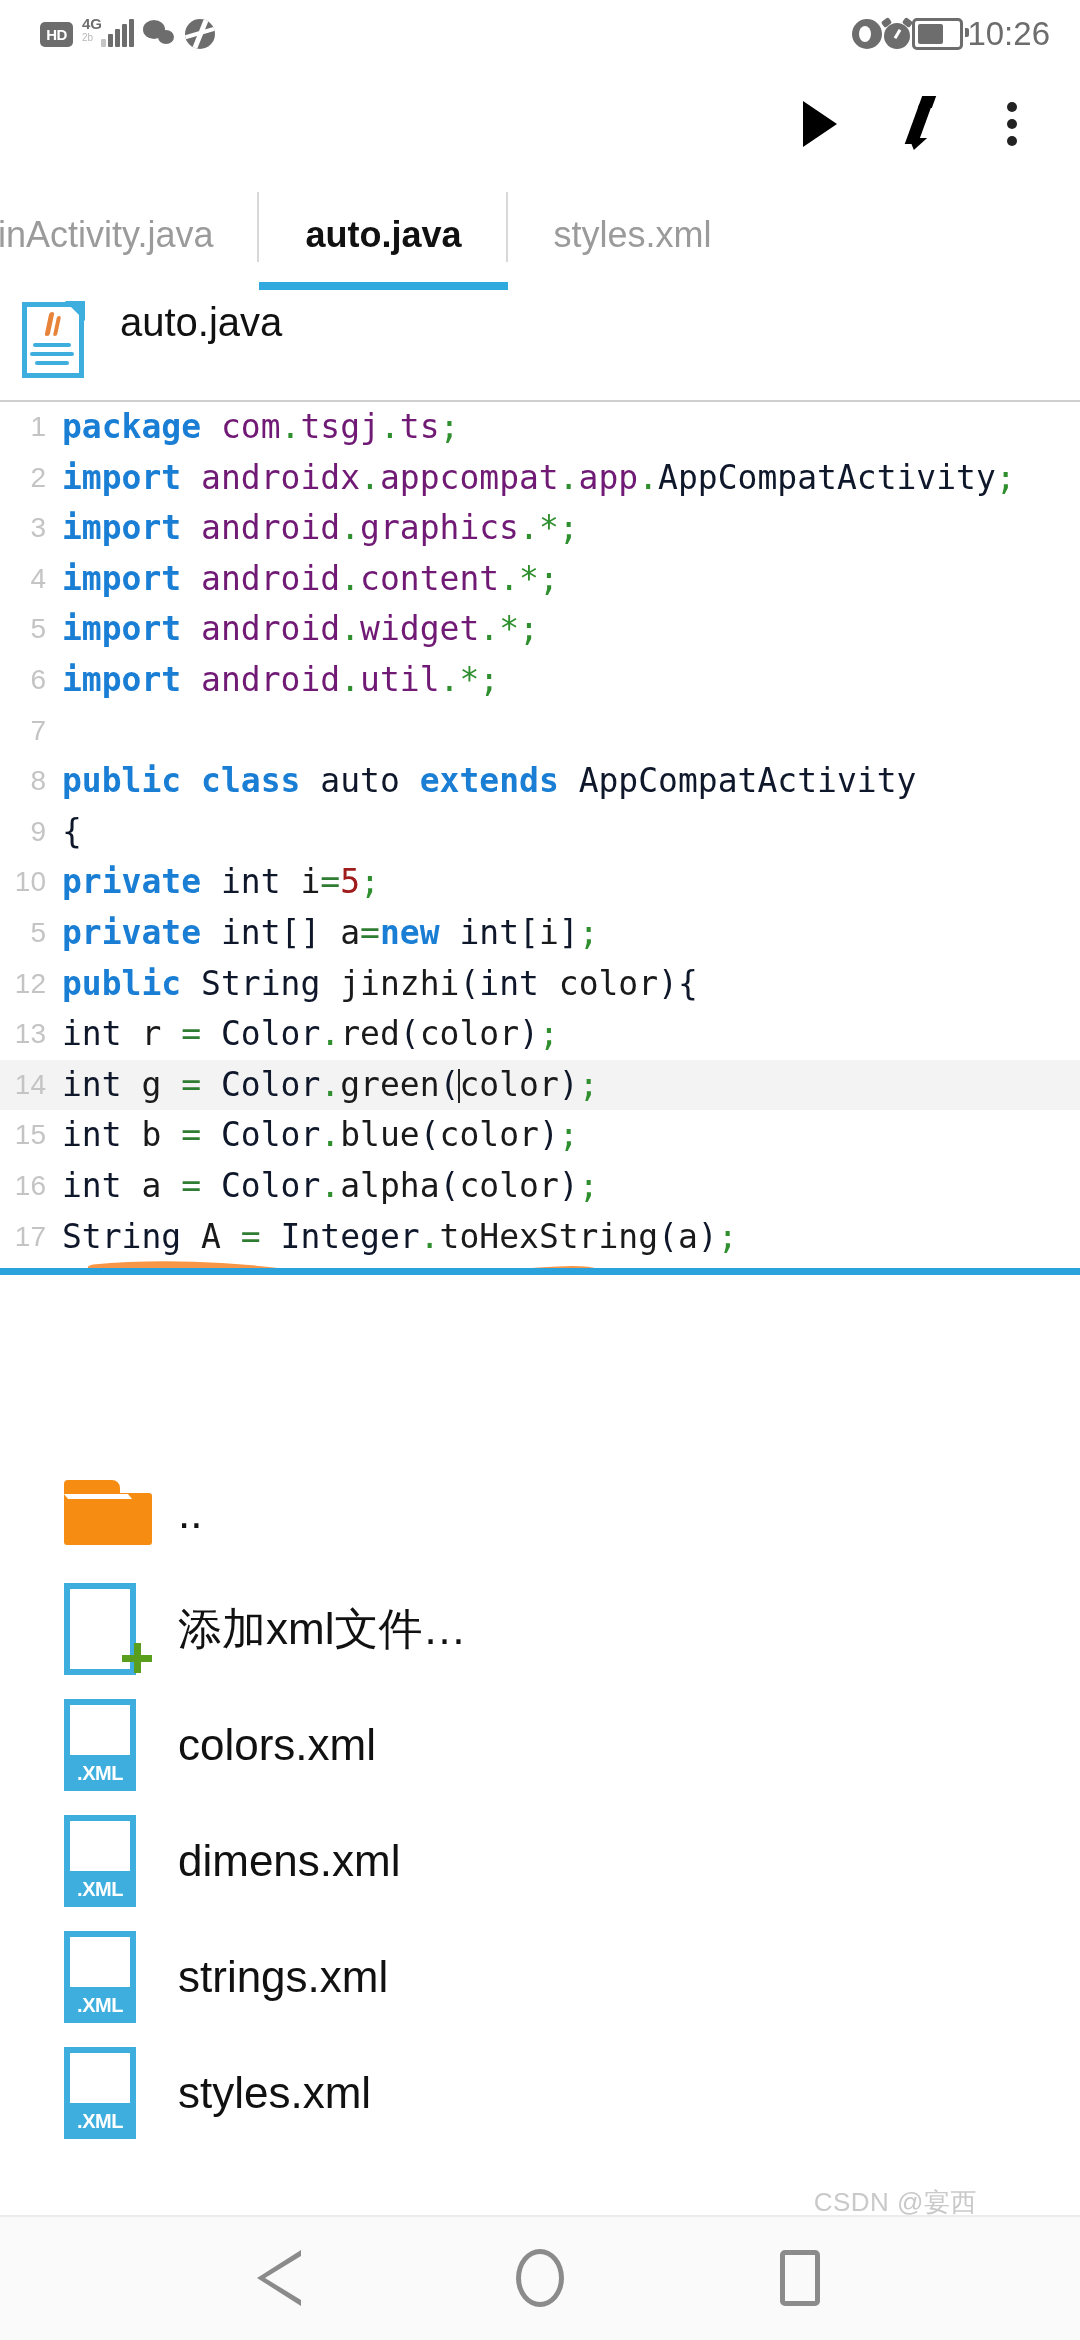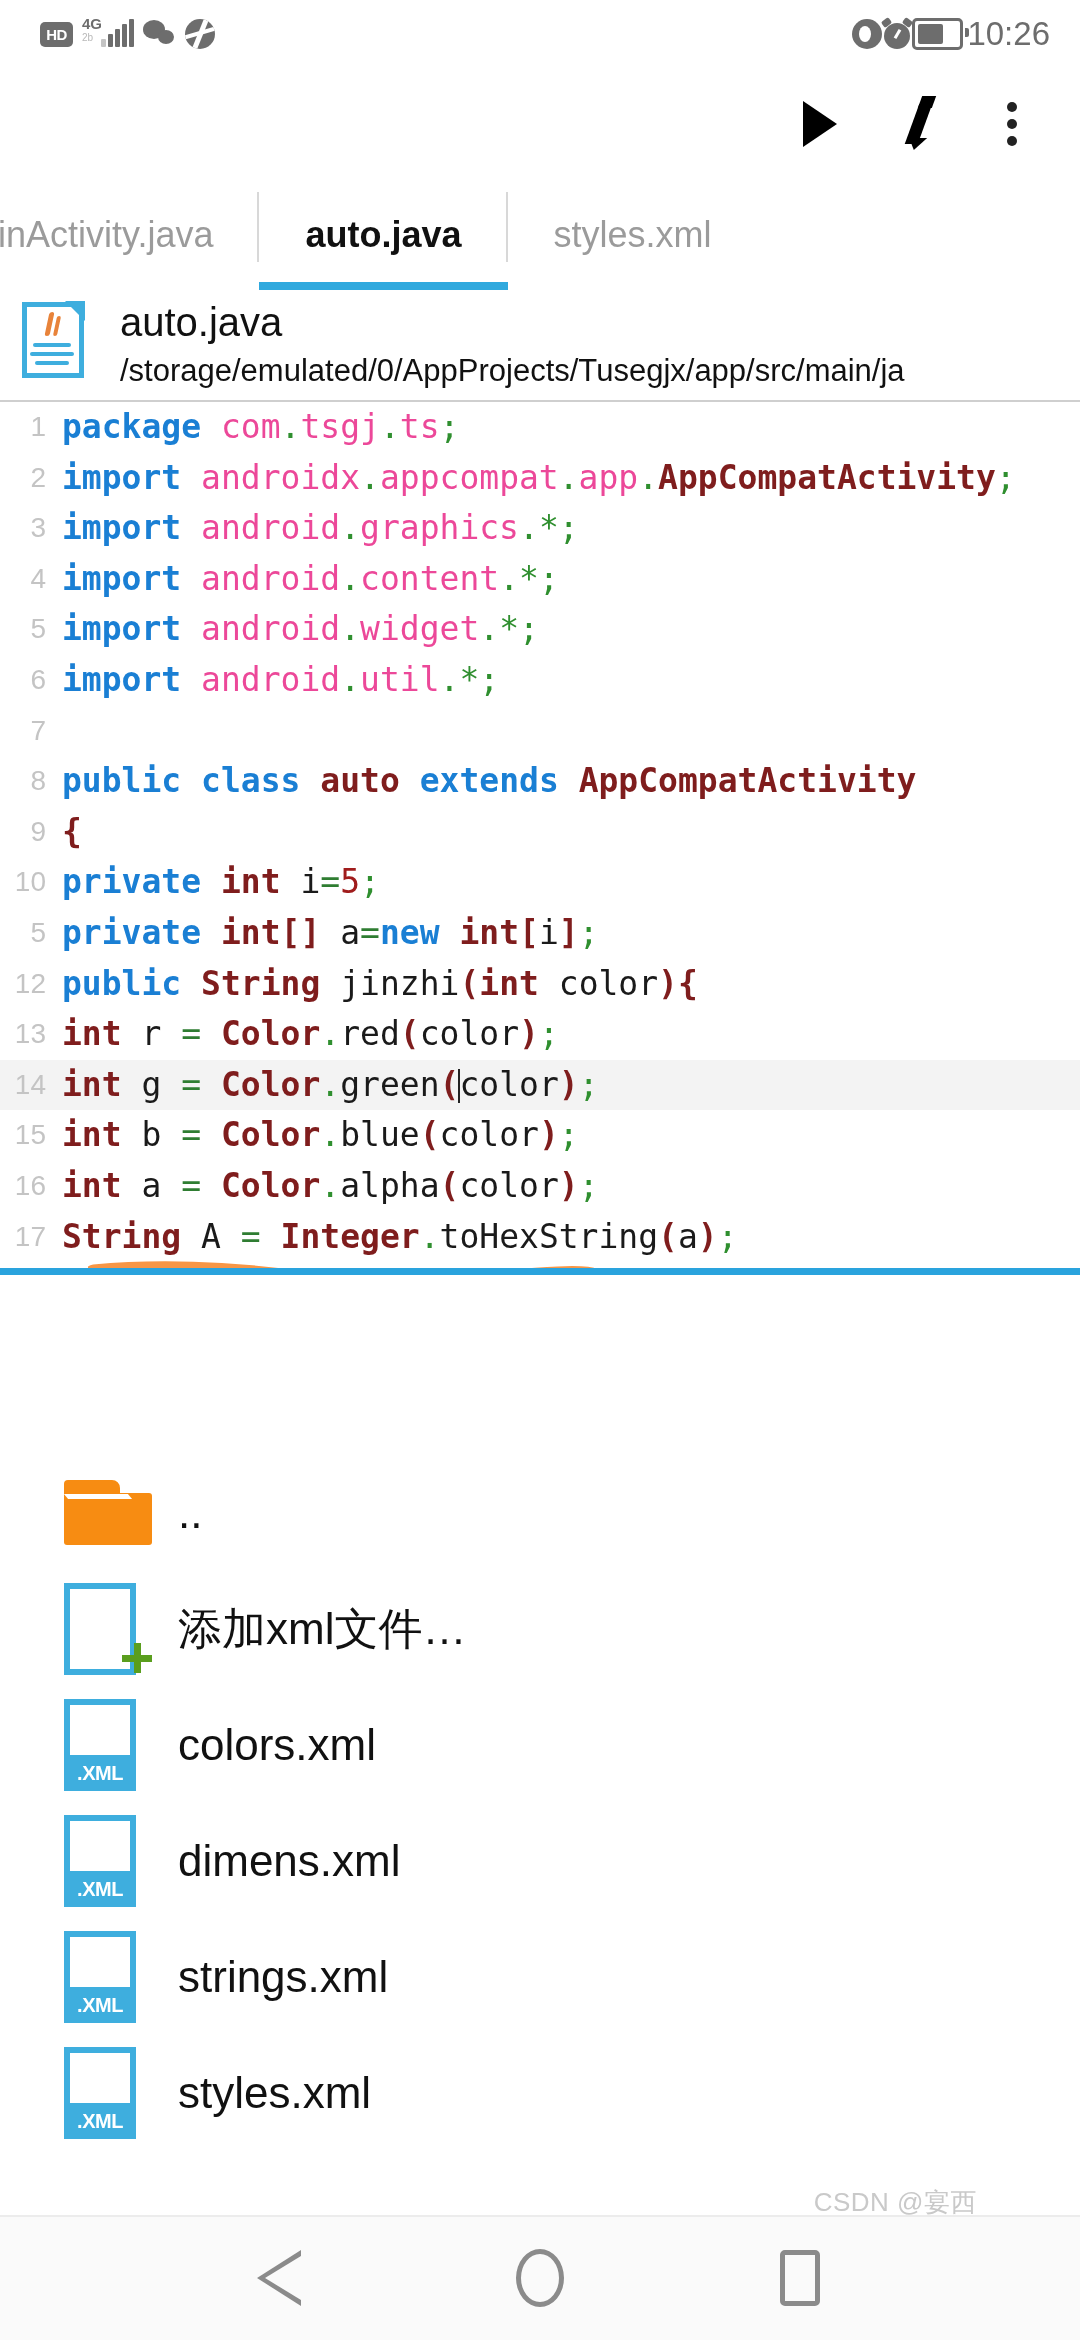--- a/index.html
+++ b/index.html
@@ -93,22 +93,22 @@
   .editor{position:absolute;left:0;top:400px;width:1080px;height:875px;background:#ffffff;overflow:hidden;}
   .editor .toprule{position:absolute;left:0;top:0;right:0;height:2px;background:#cfcfcf;}
   .codewrap{position:absolute;left:0;top:2px;right:0;bottom:0;overflow:hidden;}
   .cl{position:relative;height:50.6px;white-space:nowrap;
      font-family:"DejaVu Sans Mono","Liberation Mono",monospace;font-size:33px;line-height:50.6px;}
   .cl.hl{background:#f3f3f3;}
   .cl .gut{position:absolute;left:0;top:0;width:46px;text-align:right;color:#c4c4c4;font-size:28px;
      font-family:"Liberation Sans",sans-serif;}
   .cl .src{position:absolute;left:62px;top:0;color:#3c3c3c;}
   .kw{color:#1a7fd4;font-weight:bold;}
-  .ty{color:#7f1d1d;font-weight:bold;}
-  .pl{color:#ec4899;}
+  .ty{color:#0f172a;}
+  .pl{color:#701a75;}
   .pn{color:#2f8f2f;}
   .num{color:#a01c1c;}
   .op{color:#2f7d32;}
   .id{color:#1a1a1a;}
   .caret{display:inline-block;width:2px;height:34px;background:#222;vertical-align:-7px;margin:0 -1px;}
   .bluerule{position:absolute;left:0;bottom:0;right:0;height:7px;background:#2aa3dd;}
 
   
   .annot{position:absolute;left:88px;top:860px;width:510px;height:50px;pointer-events:none;}
 
@@ -260,21 +260,20 @@
           </span>
         <span class="cup">
             <i></i>
             <i></i>
             <i></i>
           </span>
       </div>
     </div>
     <div class="fh-txt">
       <div class="fh-name">auto.java</div>
-      <div class="fh-path">/storage/emulated/0/AppProjects/Tusegjx/app/src/main/ja</div>
     </div>
   </div>
 
   <div class="editor">
     <div class="toprule"></div>
     <div class="codewrap">
       <div id="code-lines">
           <div class="cl">
             <span class="gut">1</span>
             <span class="src"><span class="kw">package</span><span class="pl"> </span><span class="pl">com</span><span class="pn">.</span><span class="pl">tsgj</span><span class="pn">.</span><span class="pl">ts</span><span class="pn">;</span></span>

